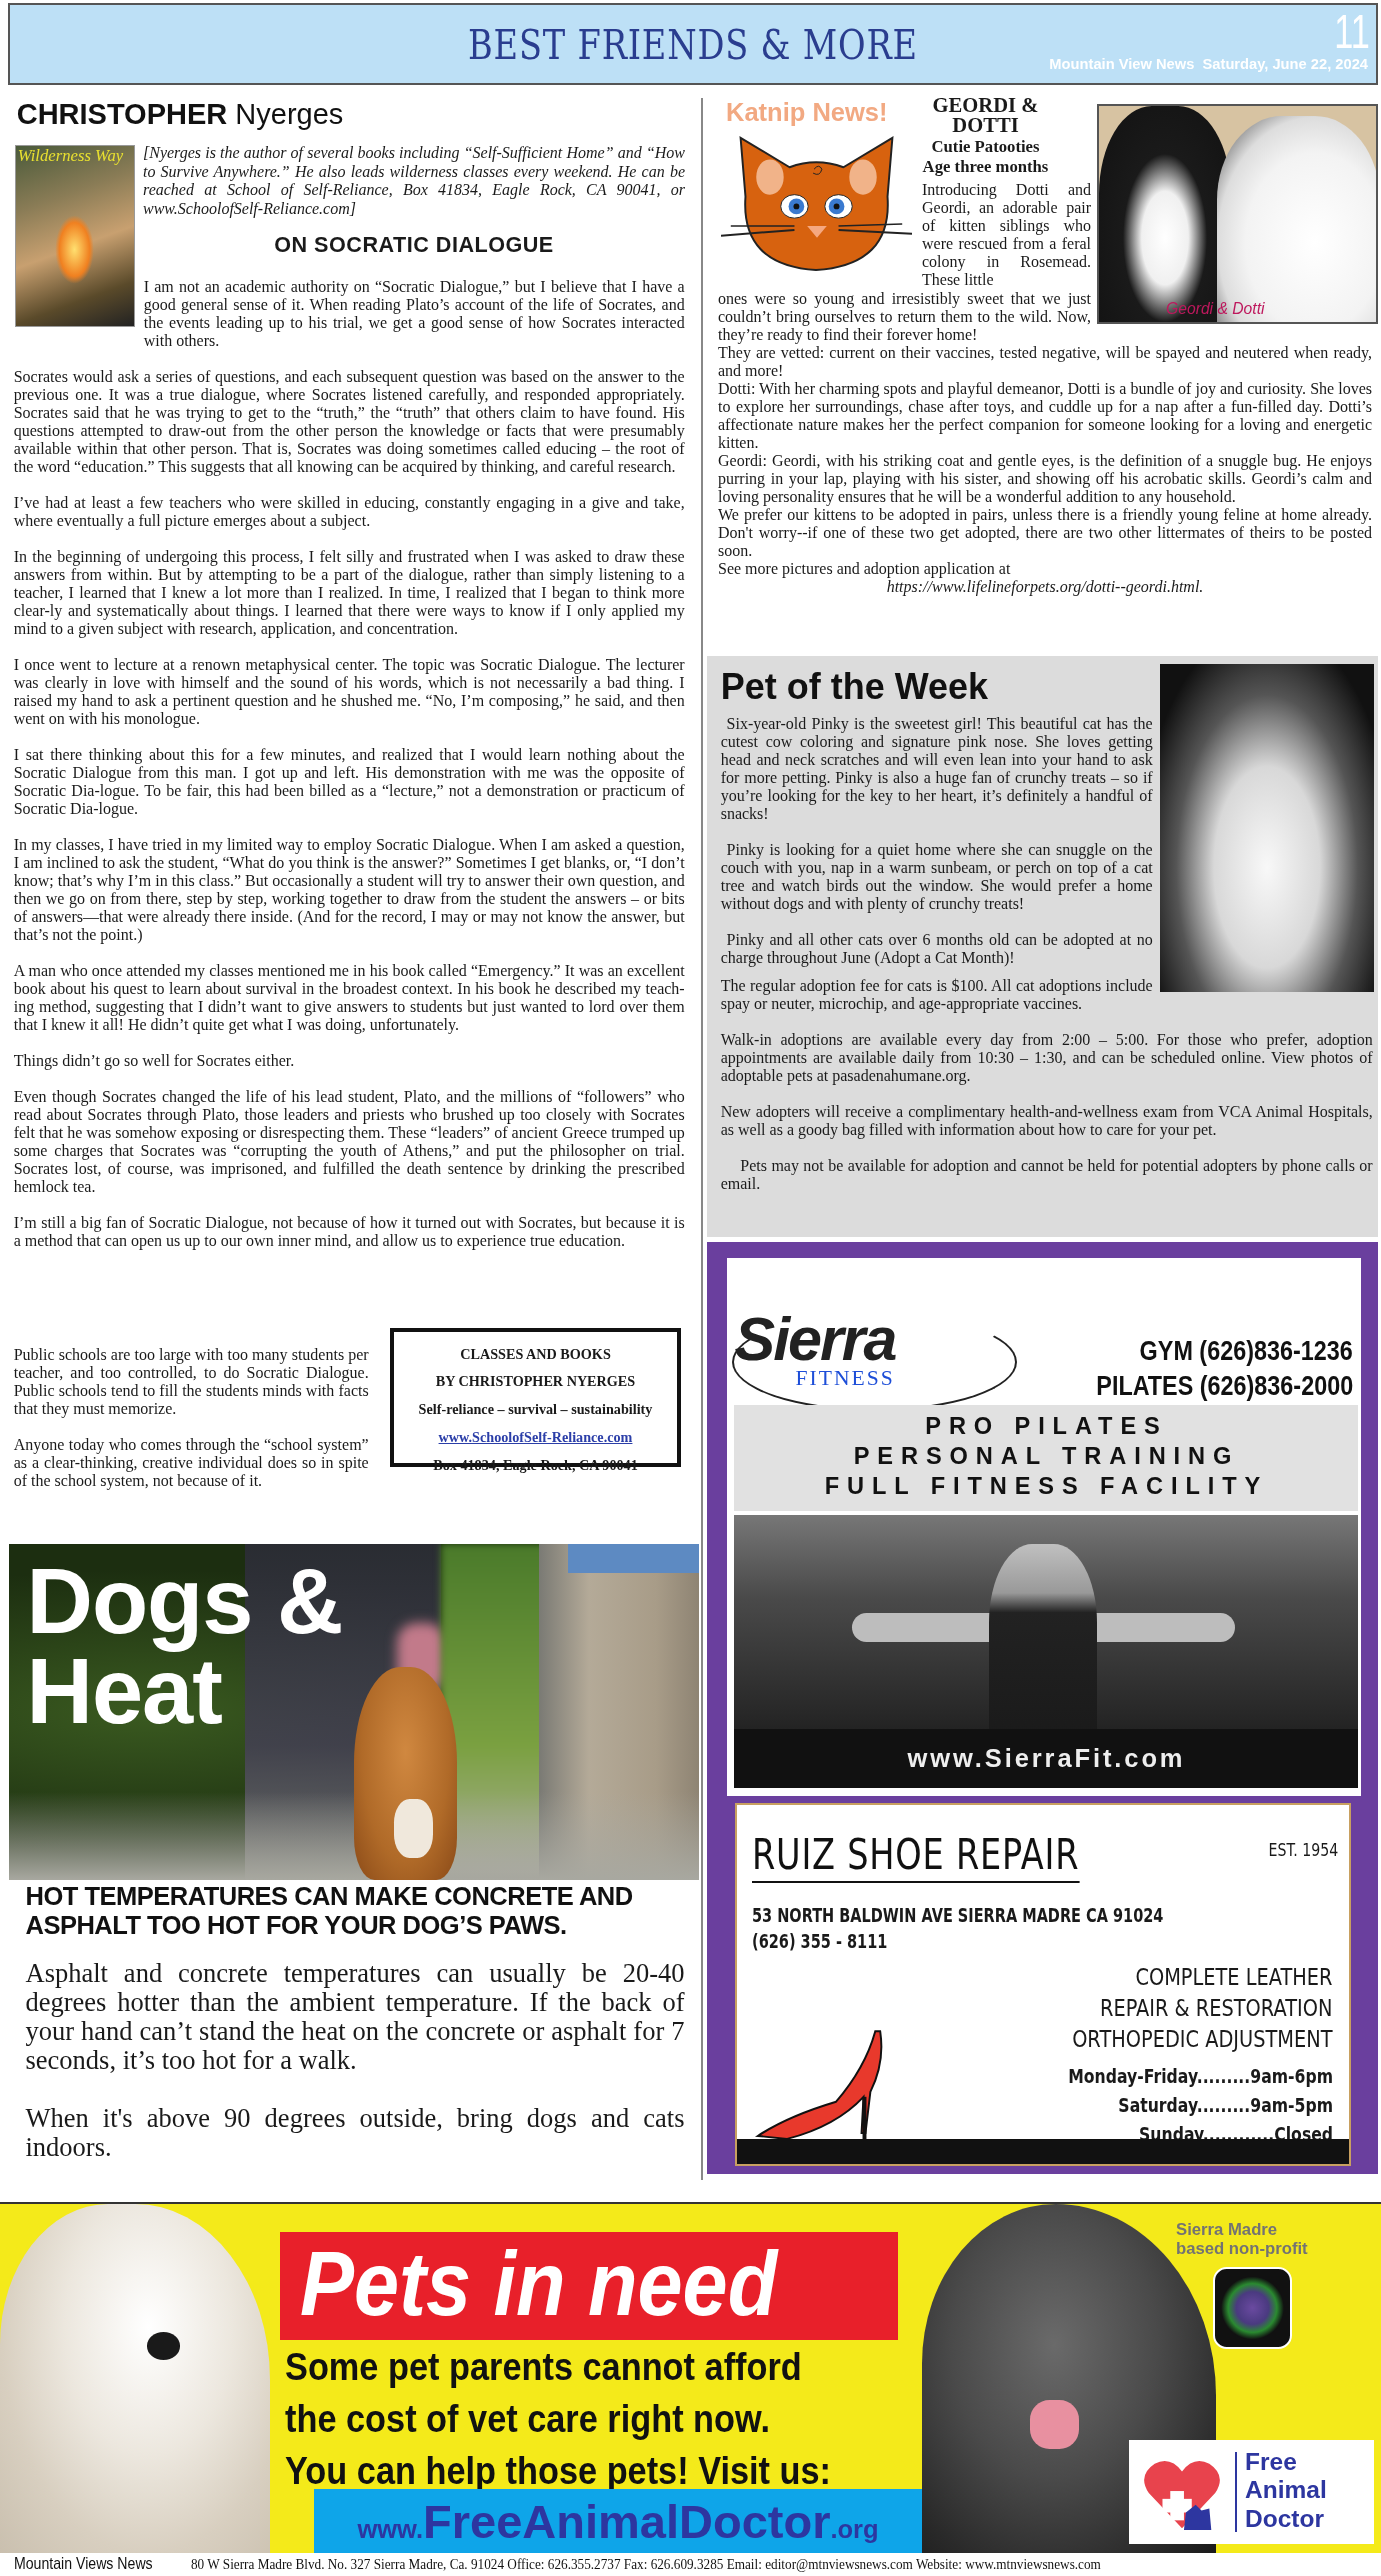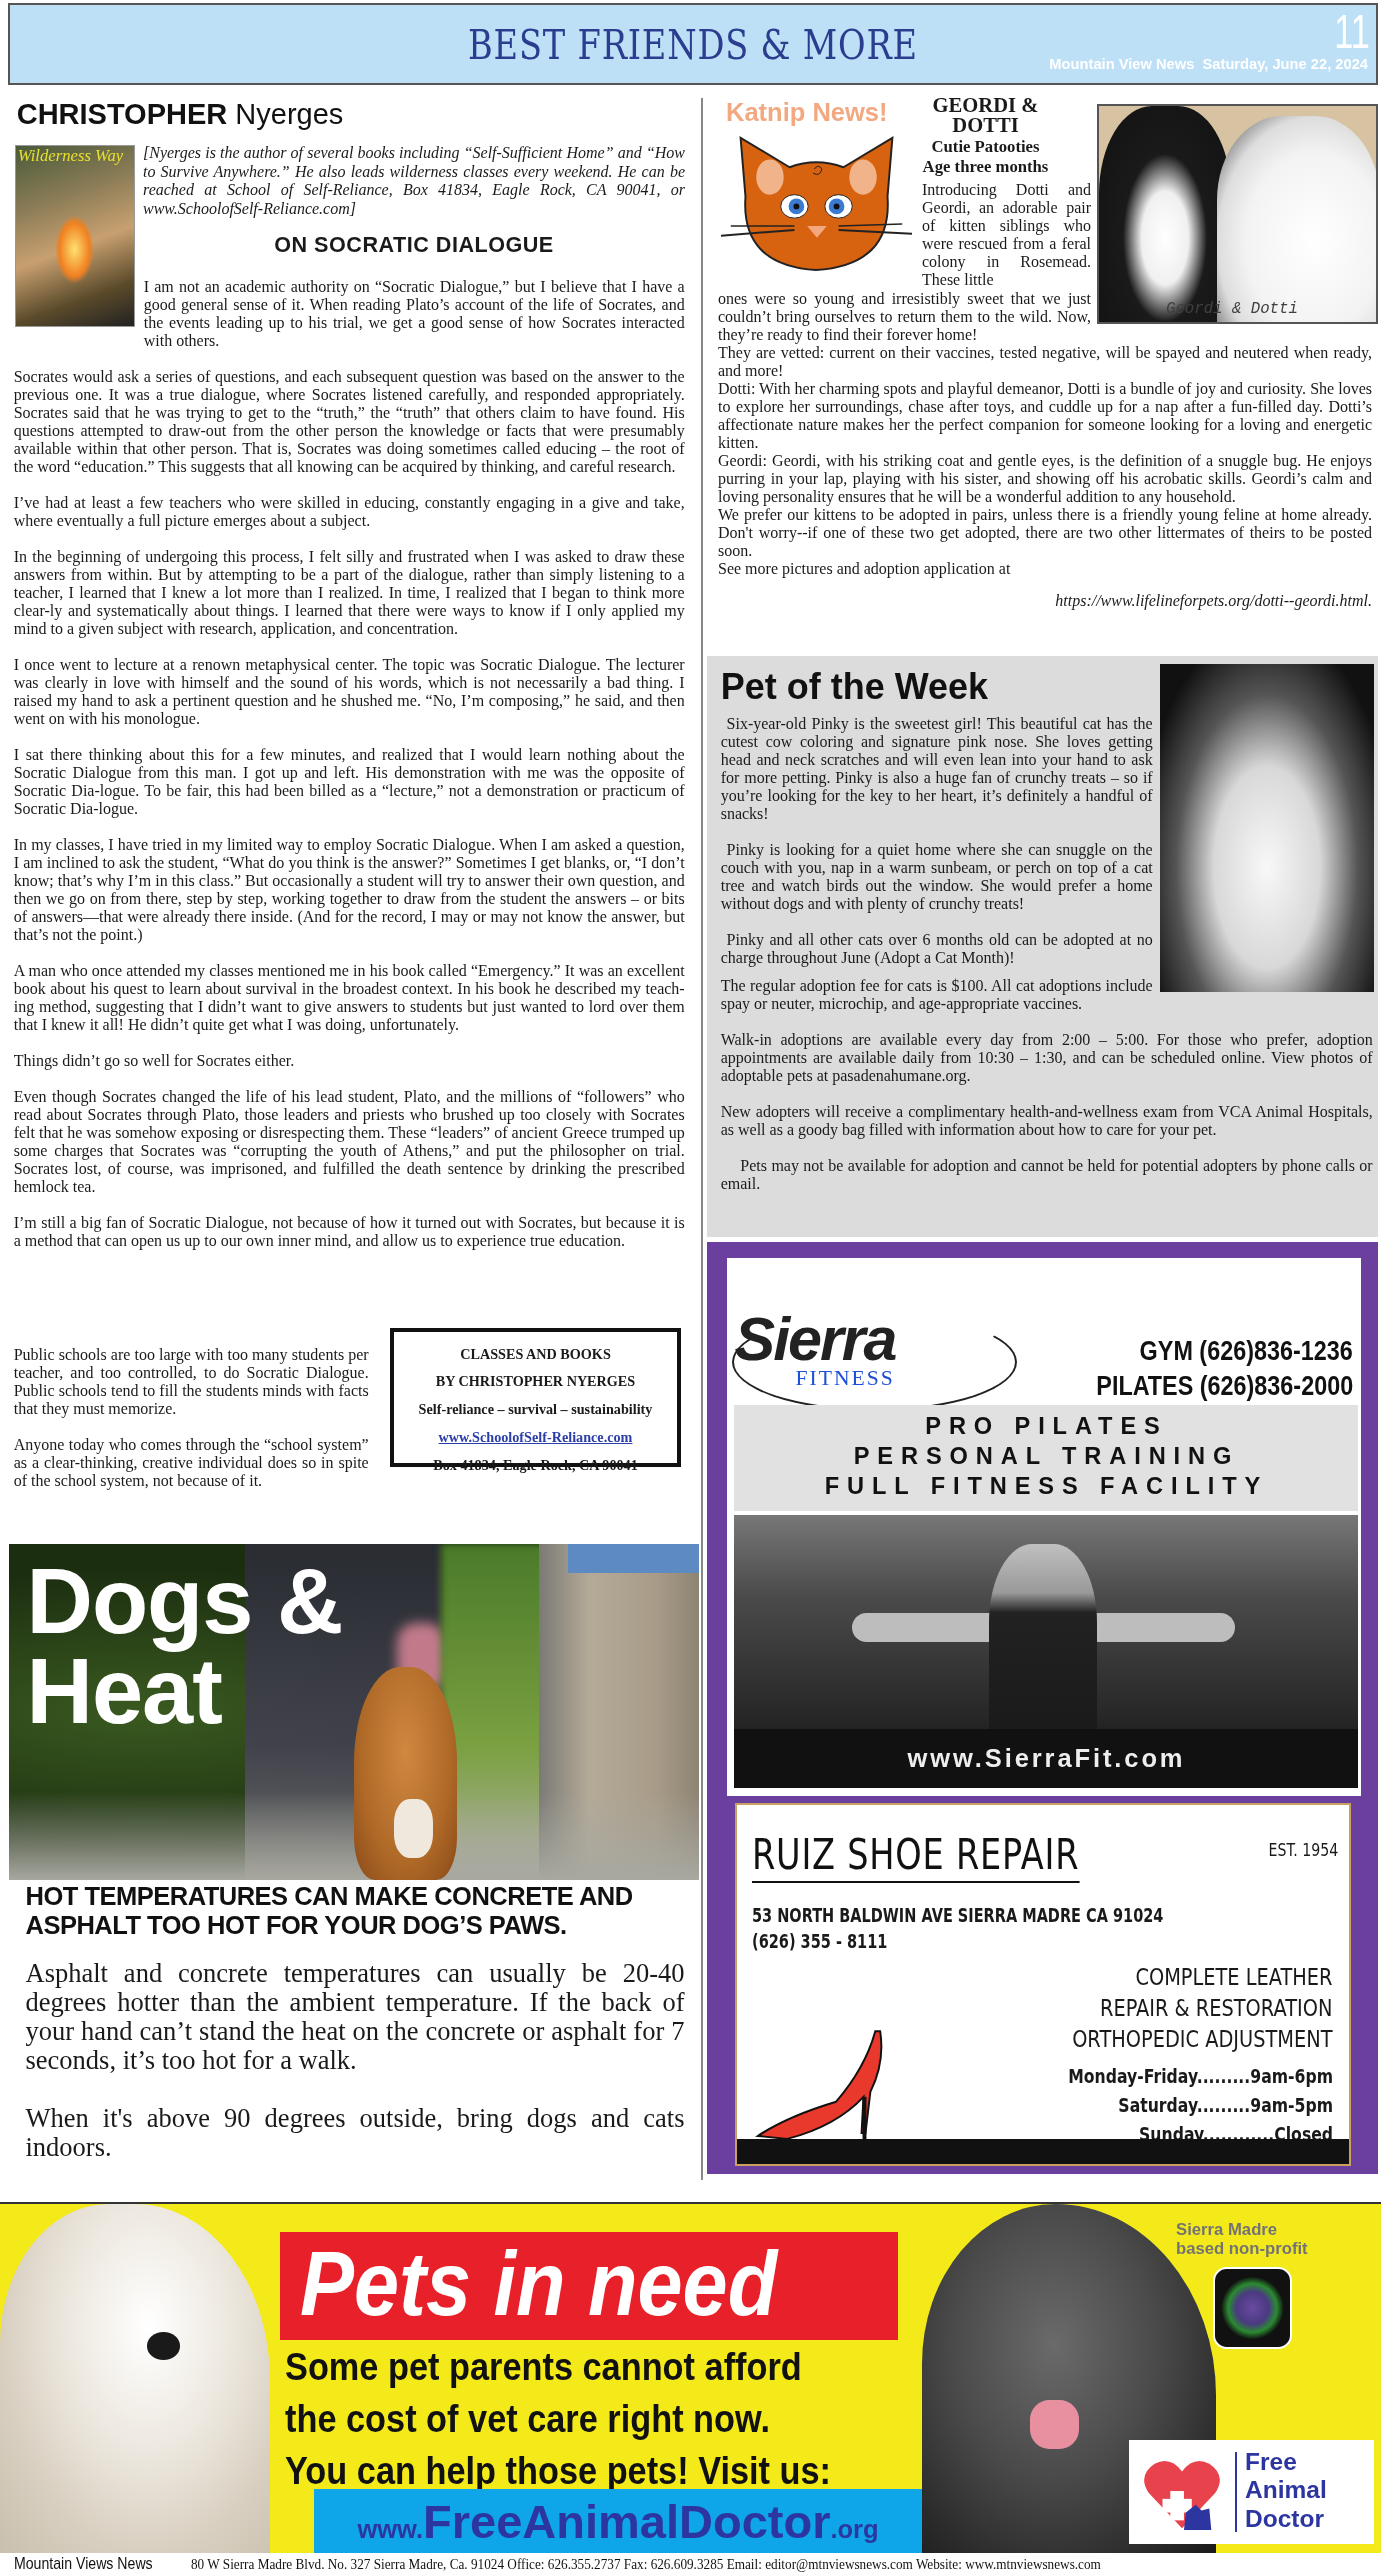--- a/index.html
+++ b/index.html
@@ -50,25 +50,25 @@
   .dogs-body p { margin-bottom: 29px; }
 
   
   .katnip-label { position: absolute; left: 726px; top: 98px; font-family: "Liberation Sans", sans-serif; font-weight: bold; font-size: 25.5px; color: #f2a982; }
   .cat-cartoon { position: absolute; left: 721px; top: 128px; width: 191px; height: 147px; }
   .gd-title { position: absolute; left: 913px; top: 96px; width: 145px; text-align: center; font-family: "Liberation Serif", serif; font-weight: bold; font-size: 20.6px; line-height: 19.6px; }
   .gd-sub { position: absolute; left: 913px; top: 137px; width: 145px; text-align: center; font-size: 16.7px; line-height: 19.6px; font-weight: bold; }
   .gd-photo { position: absolute; left: 1097px; top: 104px; width: 281px; height: 220px; border: 2px solid #555; background: #d7c3a2; overflow: hidden; }
   .gd-photo .k1 { position: absolute; left: 0; top: 0; width: 132px; height: 220px; background: radial-gradient(ellipse at 50% 60%, #ffffff 0%, #f0f0f0 25%, #1a1a1a 45%, #111 100%); border-radius: 40% 40% 0 0; }
   .gd-photo .k2 { position: absolute; left: 118px; top: 9.8px; width: 163px; height: 210px; background: radial-gradient(ellipse at 60% 60%, #ffffff 0%, #f3f3f3 50%, #ddd 70%, #333 100%); border-radius: 40% 40% 0 0; }
-  .gd-photo .caption { position: absolute; left: 67px; bottom: 3.9px; font-family: Liberation Mono, monospace; font-style: italic; font-size: 15.7px; color: #404040; }
+  .gd-photo .caption { position: absolute; left: 67px; bottom: 3.9px; font-family: Liberation Sans, sans-serif; font-style: italic; font-size: 15.7px; color: #be185d; }
   .gd-intro { position: absolute; left: 922px; top: 181px; width: 169px; font-size: 16px; line-height: 18px; text-align: justify; }
   .gd-body { position: absolute; left: 718px; top: 290px; width: 654px; font-size: 16px; line-height: 18px; text-align: justify; }
   .gd-body .indent-wrap { width: 373px; }
-  .gd-body .url { text-align: right; font-style: italic; margin-top: 14px; }
+  .gd-body .url { text-align: center; font-style: italic; }
 
   
   .potw { position: absolute; left: 707px; top: 656px; width: 671px; height: 581px; background: #dcdcdc; }
   .potw .heading { position: absolute; left: 13.7px; top: 9.8px; font-family: "Liberation Sans", sans-serif; font-weight: bold; font-size: 36px; color: #111; }
   .potw .photo { position: absolute; left: 453px; top: 7.9px; width: 214px; height: 328px; background: radial-gradient(ellipse at 50% 62%, #f8f8f8 0%, #d8d8d8 35%, #555 60%, #111 85%); }
   .potw .text { position: absolute; left: 13.7px; top: 59px; width: 432px; font-size: 16px; line-height: 18px; text-align: justify; }
   .potw .text p { margin-bottom: 18px; text-indent: 5.9px; }
   .potw .text2 { position: absolute; left: 13.7px; top: 339px; width: 652px; font-size: 16px; line-height: 18px; text-align: justify; }
   .potw .text2 p { margin-bottom: 18px; }
   .potw .text2 p.fee { width: 432px; margin-top: -17.7px; }

